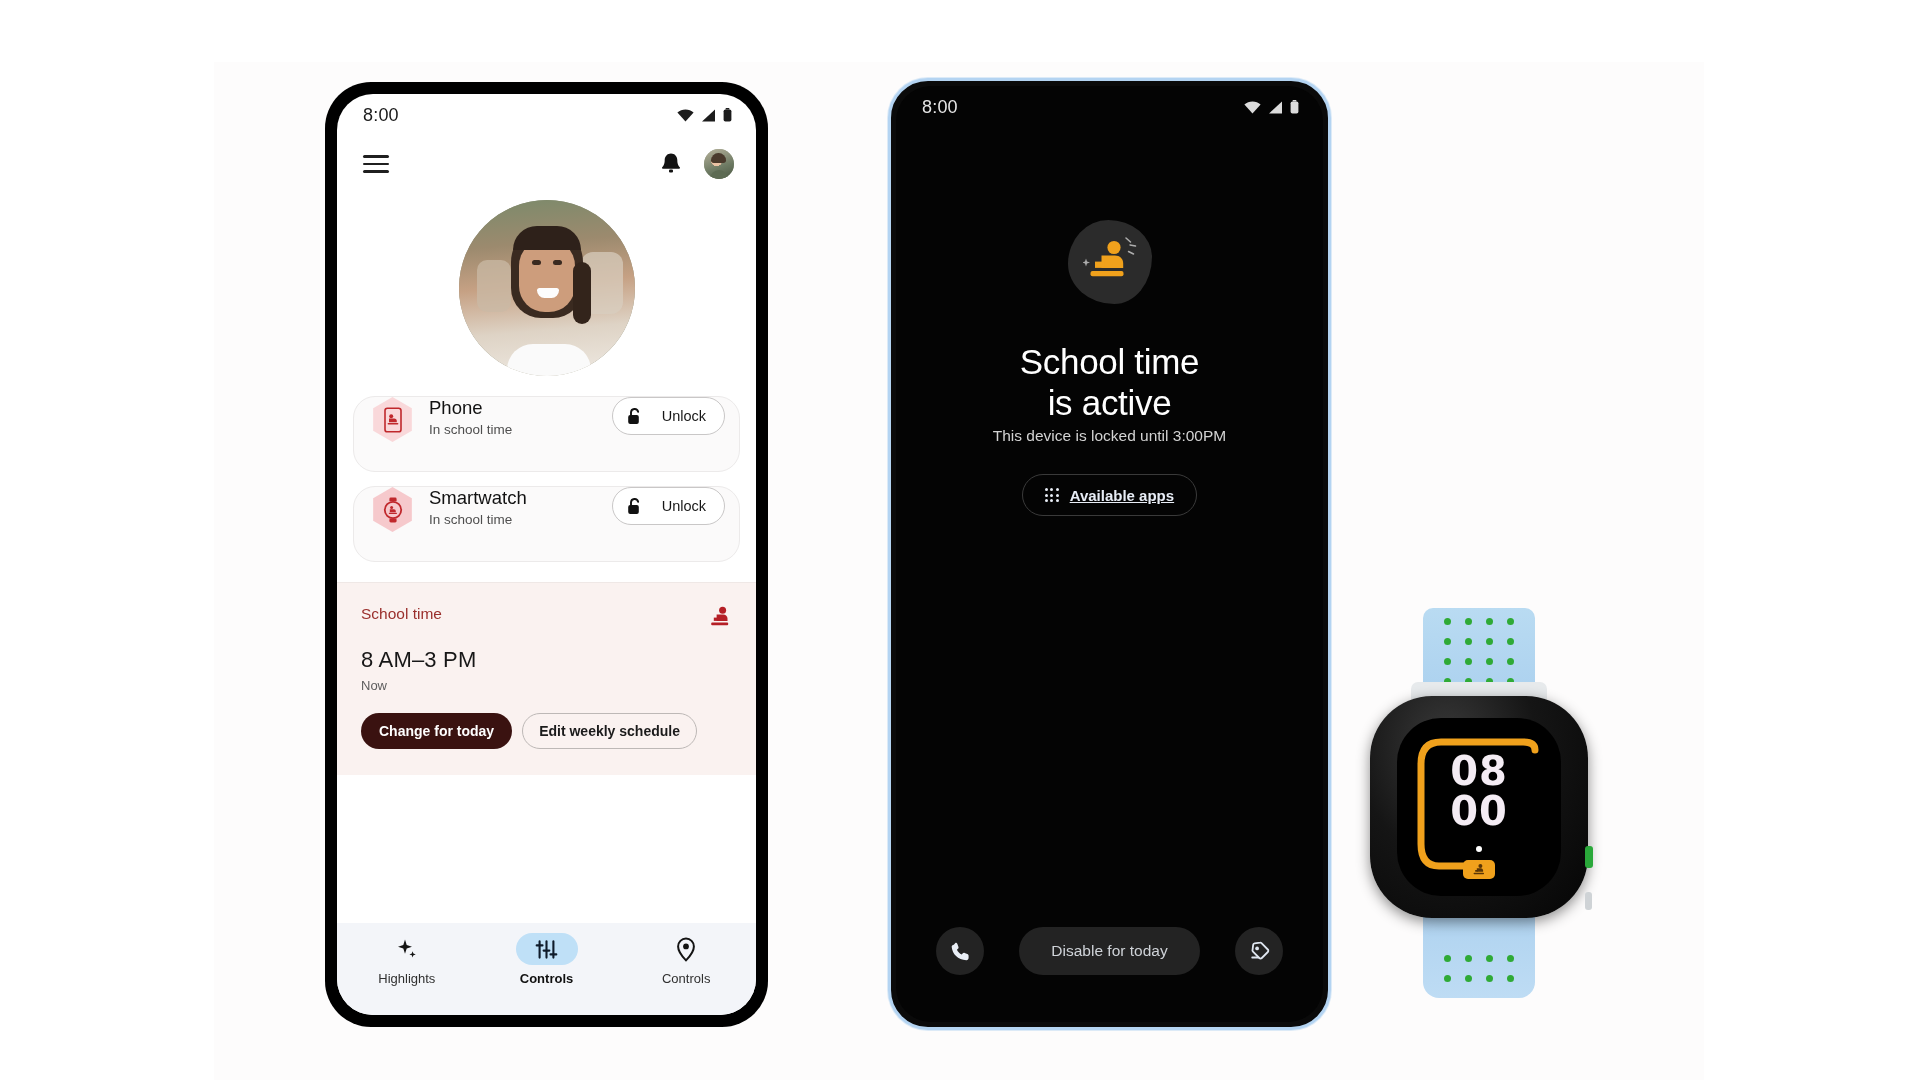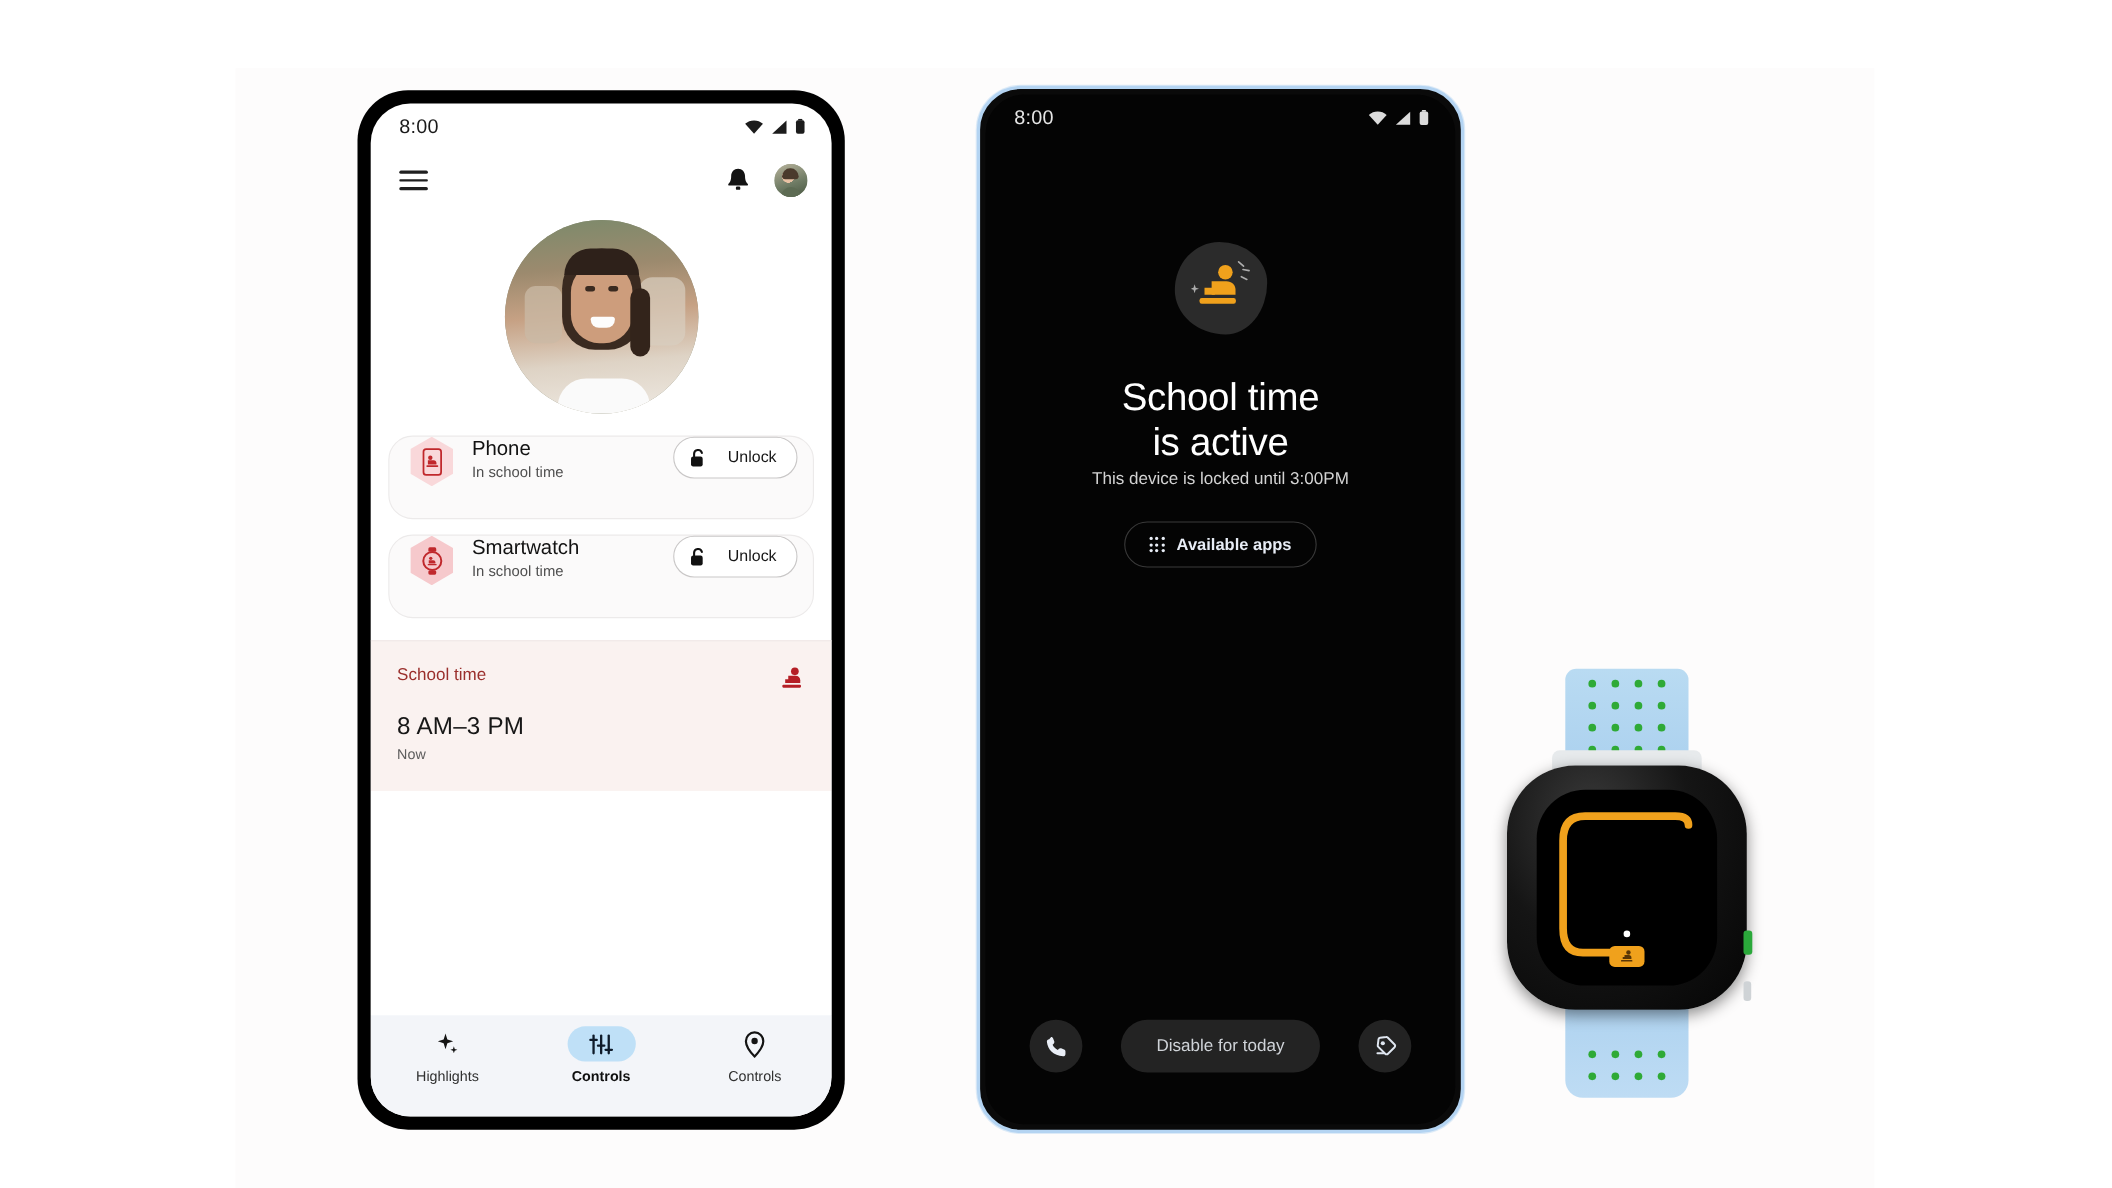--- a/index.html
+++ b/index.html
@@ -208,21 +208,21 @@
     font-size: 15.5px; color: #d3d3d3;
     margin-top: 4px; text-align: center;
   }
   .p2-apps-btn {
     margin-top: 29px;
     height: 42px; padding: 0 22px;
     border: 1px solid #3a3a3a; border-radius: 21px;
     background: transparent;
     display: flex; align-items: center; gap: 11px;
     color: #e8edf6; font-size: 15px; cursor: pointer;
-    font-family: "Liberation Sans", sans-serif; font-weight: 600;
+    font-family: "Liberation Sans", sans-serif; font-weight: 600; text-decoration: underline;
   }
   .dotgrid { display: grid; grid-template-columns: repeat(3, 3px); gap: 2.4px; }
   .dotgrid i { width: 3px; height: 3px; background: #e8edf6; border-radius: 50%; display: block; }
 
   .p2-footer {
     height: 118px;
     display: flex; align-items: center;
     justify-content: space-between;
     padding: 0 40px 24px 40px;
     flex: 0 0 auto;
@@ -438,20 +438,24 @@
             <g fill="#b51f26">
               <circle cx="15.6" cy="5.3" r="3.5"></circle>
               <path d="M9.6 9.4h6.6c2.6 0 4.3 1.8 4.3 4.1v2.4H9.6z"></path>
               <path d="M6.8 12.6h4.6v3.3H6.8z"></path>
               <rect x="4.2" y="17.6" width="17" height="2.6" rx="1"></rect>
             </g>
           </svg>
         </div>
         <div class="st-time">8 AM–3 PM</div>
         <div class="st-now">Now</div>
+        <div class="st-actions">
+          <button class="chip-filled">Change for today</button>
+          <button class="chip-outline">Edit weekly schedule</button>
+        </div>
       </div>
 
       <div class="p1-spacer"></div>
 
       <div class="bottom-nav">
         <div class="nav-item">
           <span class="nav-pill">
             <svg width="24" height="24" viewBox="0 0 24 24">
               <path d="M10 2.6 11.7 8 17 9.7 11.7 11.4 10 16.8 8.3 11.4 3 9.7 8.3 8Z" fill="#141414"></path>
               <path d="M17.6 14.2 18.4 16.6 20.8 17.4 18.4 18.2 17.6 20.6 16.8 18.2 14.4 17.4 16.8 16.6Z" fill="#141414"></path>
@@ -604,20 +608,24 @@
       </span>
     </div>
 
     <div class="watch-case">
       <div class="watch-crown"></div>
       <div class="watch-btn2"></div>
       <div class="watch-screen">
         <svg class="watch-arc" viewBox="0 0 136 150">
           <path d="M124 18 Q124 10 112 10 L30 10 Q10 10 10 32 L10 112 Q10 134 28 134 L56 134" fill="none" stroke="#f0a11c" stroke-width="7" stroke-linecap="round"></path>
         </svg>
+        <div class="watch-time">
+          <div>08</div>
+          <div>00</div>
+        </div>
         <div class="watch-dot"></div>
         <div class="watch-badge">
           <svg width="16" height="13" viewBox="0 0 16 13">
             <g fill="#5a3606">
               <circle cx="9.4" cy="2.9" r="2"></circle>
               <path d="M5.8 5.2h3.9c1.5 0 2.4 1 2.4 2.3v1.3H5.8z"></path>
               <path d="M4.2 6.9h2.6v1.9H4.2z"></path>
               <rect x="2.6" y="9.7" width="10.4" height="1.5" rx="0.6"></rect>
             </g>
           </svg>

